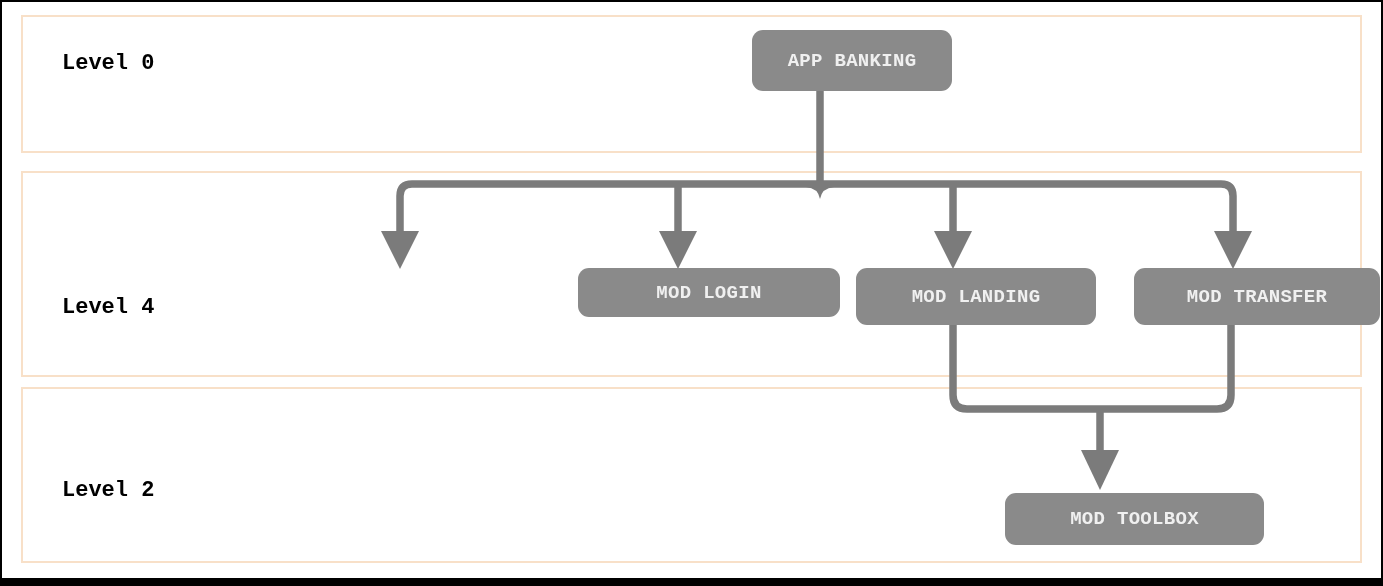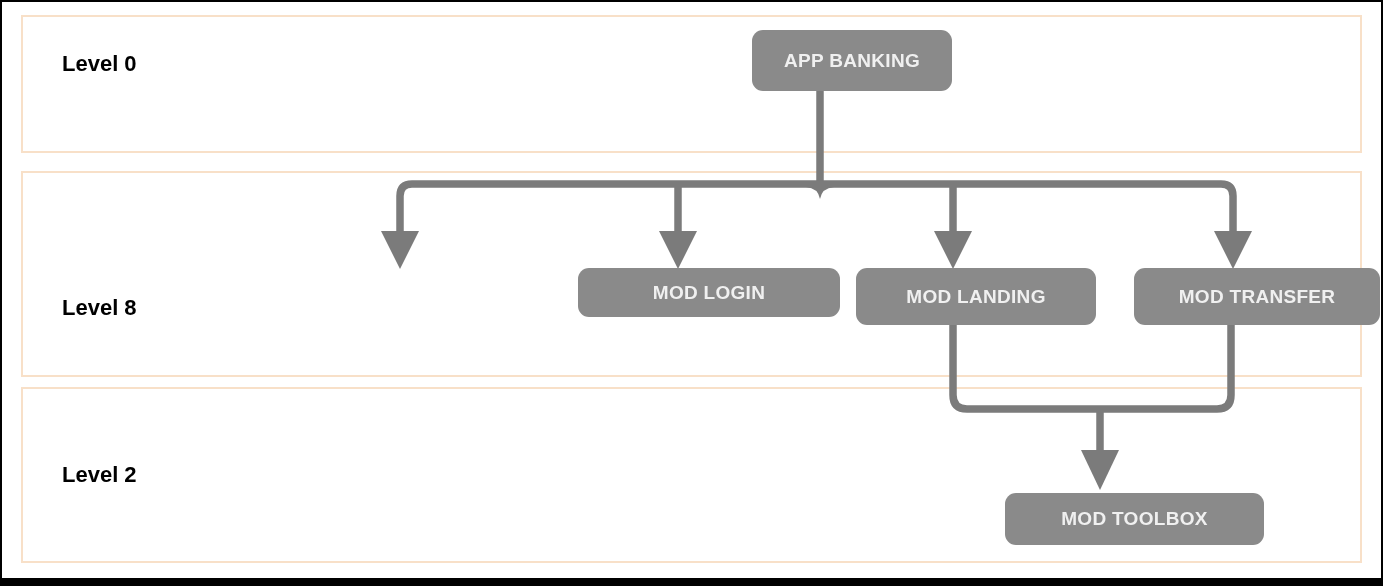--- a/index.html
+++ b/index.html
@@ -11,21 +11,21 @@
     --frame-border: #000000;
     --background: #ffffff;
   }
   html, body { margin: 0; padding: 0; background: #ffffff; }
   .frame {
     position: relative;
     width: 1383px;
     height: 586px;
     background: var(--background);
     overflow: hidden;
-    font-family: Liberation Sans, sans-serif;
+    font-family: Liberation Mono, monospace;
   }
   .frame-border {
     position: absolute;
     inset: 0;
     border: 2px solid var(--frame-border);
     border-bottom-width: 8px;
     box-sizing: border-box;
     pointer-events: none;
     z-index: 6;
   }
@@ -47,21 +47,21 @@
     left: 62px;
     font-weight: bold;
     font-size: 22px;
     line-height: 22px;
     color: var(--level-text);
     z-index: 3;
     white-space: nowrap;
   }
   #level-label-0 { top: 53px; }
   #level-label-1 { top: 297px; }
-  #level-label-2 { top: 464px; }
+  #level-label-2 { top: 480px; }
 
   .connectors {
     position: absolute;
     inset: 0;
     z-index: 1;
   }
   .connectors path.edge {
     fill: none;
     stroke: var(--connector);
     stroke-width: 7.5;
@@ -97,21 +97,21 @@
 </head>
 <body>
 
 <div class="frame">
 
   <div class="band" id="band-0"></div>
   <div class="band" id="band-1"></div>
   <div class="band" id="band-2"></div>
 
   <div class="level-label" id="level-label-0">Level 0</div>
-  <div class="level-label" id="level-label-1">Level 8</div>
+  <div class="level-label" id="level-label-1">Level 4</div>
   <div class="level-label" id="level-label-2">Level 2</div>
 
   <svg class="connectors" width="1383" height="586" viewBox="0 0 1383 586">
 
     <path class="edge" d="M 820 91 L 820 188"></path>
 
     <path class="edge" d="M 400 236 L 400 196 Q 400 184 412 184 L 1221 184 Q 1233 184 1233 196 L 1233 234"></path>
 
     <path class="edge" d="M 678 184 L 678 236"></path>
     <path class="edge" d="M 953 184 L 953 236"></path>

